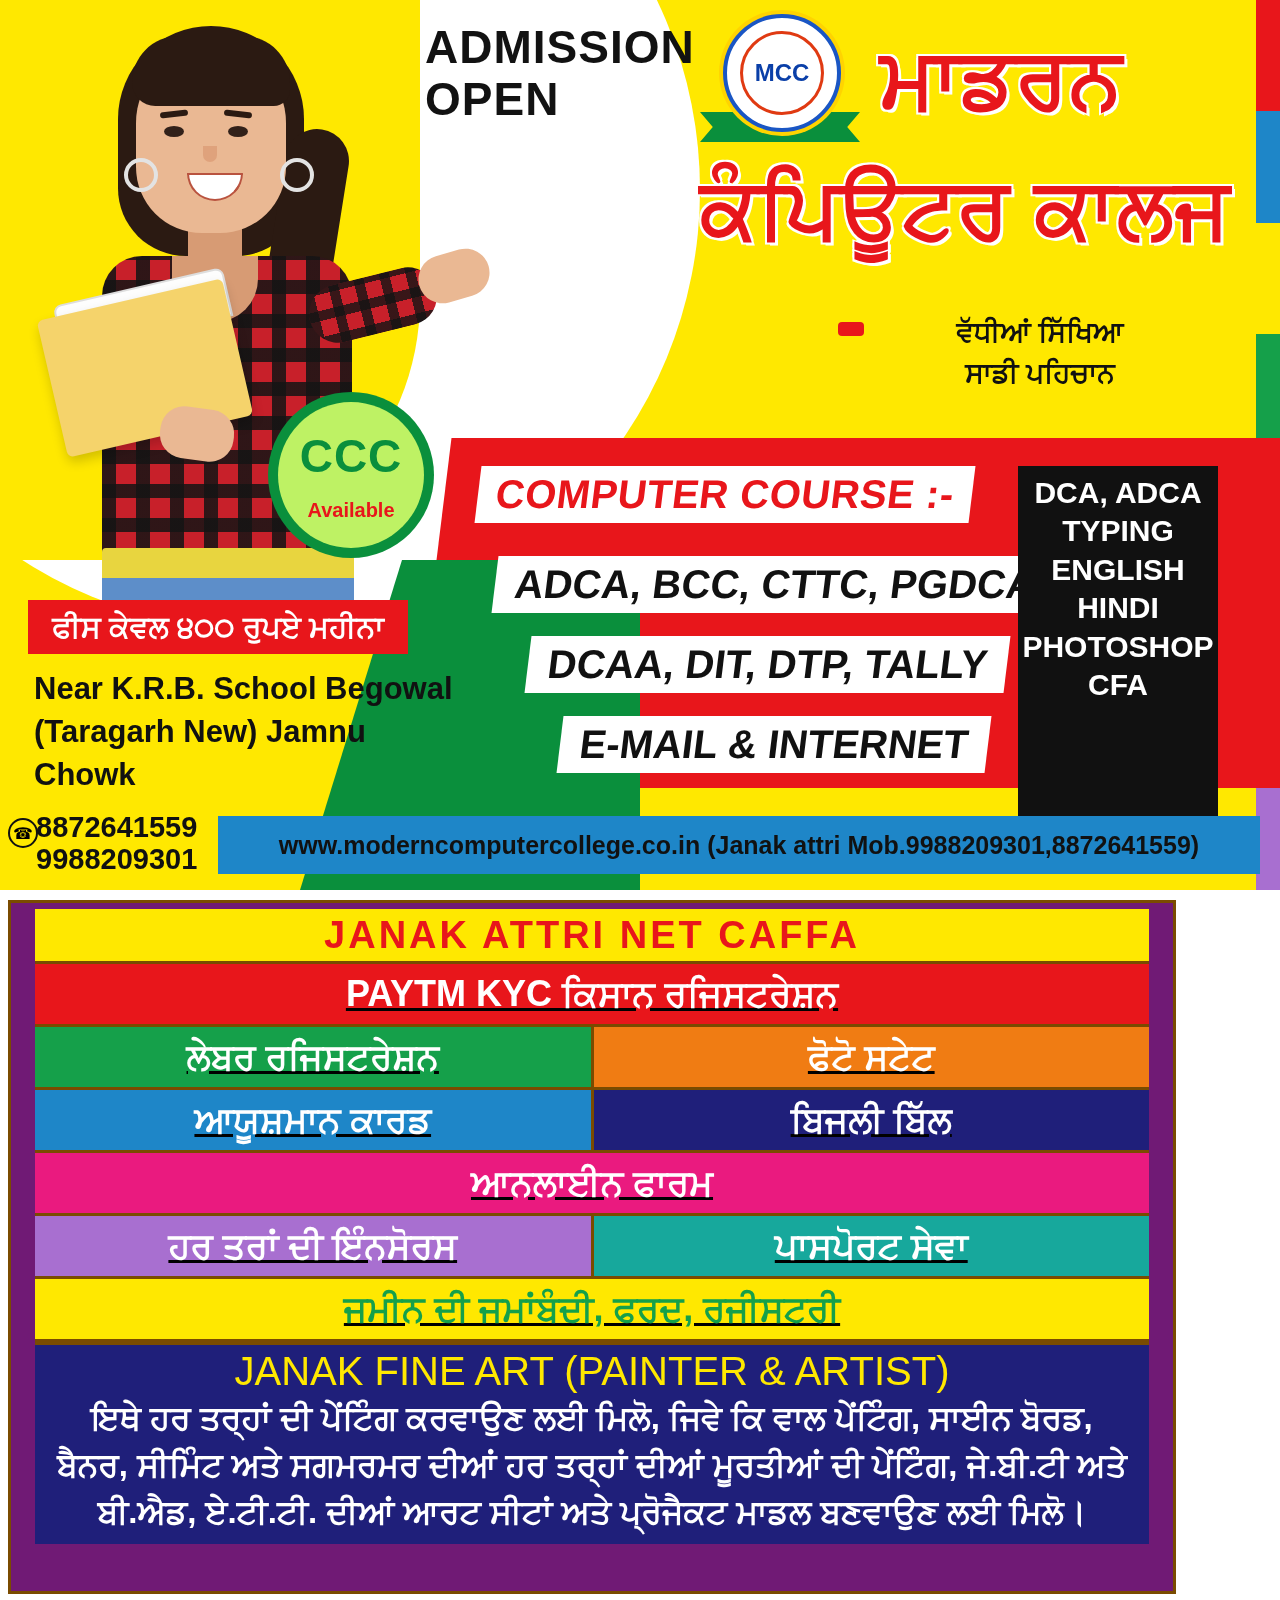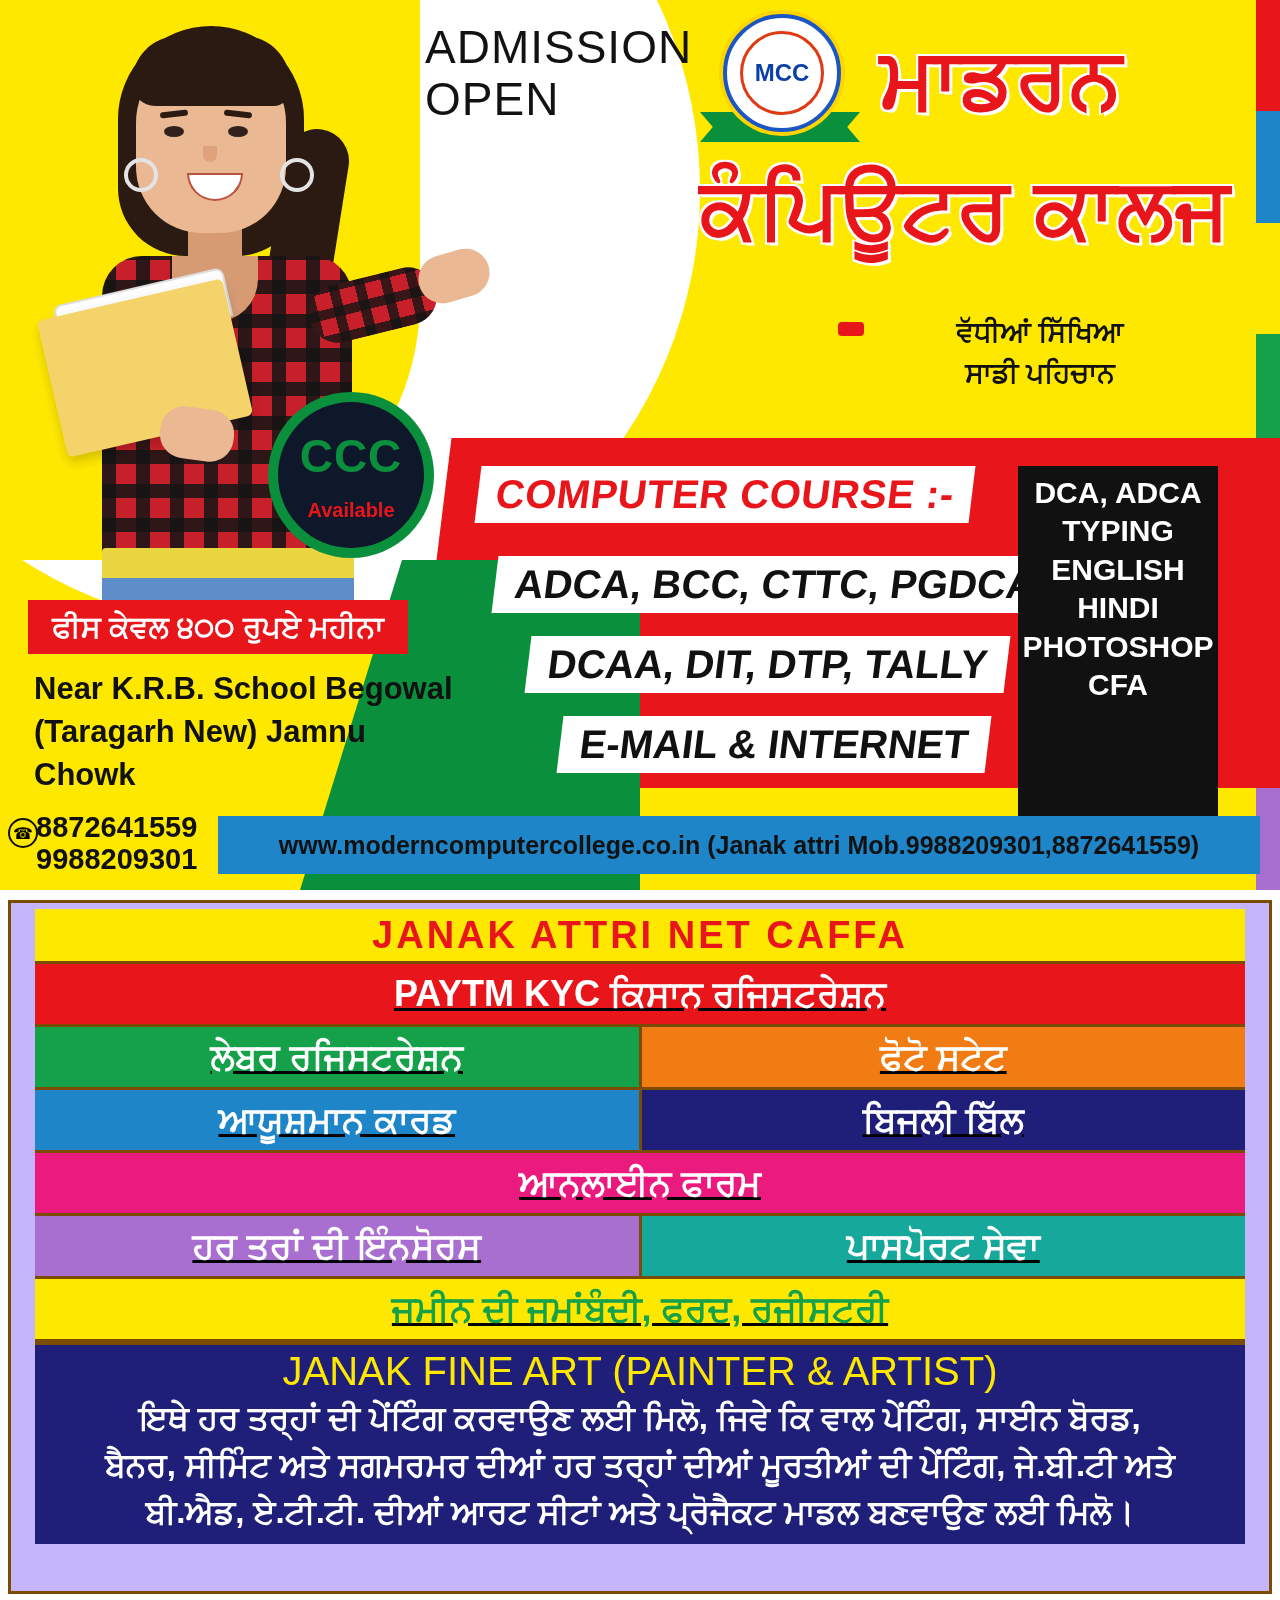--- a/index.html
+++ b/index.html
@@ -54,21 +54,21 @@
     display: flex;
     flex-direction: column;
   }
   .side-strip div { flex: 1; }
 
   .admission-open {
     position: absolute;
     left: 425px;
     top: 22px;
     width: 270px;
-    font-weight: normal;
+    font-weight: bold;
     font-size: 46px;
     line-height: 1.12;
     letter-spacing: 1px;
     color: #121212;
     text-align: left;
   }
 
   
   .mcc-badge {
     position: absolute;
@@ -175,21 +175,21 @@
   .ccc-seal::before {
     content: "";
     position: absolute; left: -8px; top: -8px; right: -8px; bottom: -8px;
     background: #0a8f3c;
     border-radius: 50%;
     clip-path: polygon(50% 0%,57% 7%,66% 2%,70% 12%,80% 9%,82% 20%,92% 20%,90% 31%,99% 34%,94% 43%,100% 50%,94% 57%,99% 66%,90% 69%,92% 80%,82% 80%,80% 91%,70% 88%,66% 98%,57% 93%,50% 100%,43% 93%,34% 98%,30% 88%,20% 91%,18% 80%,8% 80%,10% 69%,1% 66%,6% 57%,0% 50%,6% 43%,1% 34%,10% 31%,8% 20%,18% 20%,20% 9%,30% 12%,34% 2%,43% 7%);
     z-index: -1;
   }
   .ccc-inner {
     width: 146px; height: 146px; border-radius: 50%;
-    background: #0f172a;
+    background: #bef264;
     display: flex; flex-direction: column; align-items: center; justify-content: center;
   }
   .ccc-main { font-size: 46px; font-weight: bold; color: #0a8f3c; letter-spacing: 1px; }
   .ccc-sub { font-size: 20px; font-weight: bold; color: #e8161b; margin-top: 16px; }
 
   
   .red-band {
     position: absolute;
     left: 430px; top: 438px;
     width: 880px; height: 350px;
@@ -286,22 +286,22 @@
     display: flex; align-items: center; justify-content: center;
   }
   .website-bar .w-text {
     font-size: 25px; font-weight: bold; color: #111;
   }
 
   
   .flyer {
     position: absolute;
     left: 8px; top: 900px;
-    width: 1264px; height: 694px;
-    background: #c4b5fd;
+    width: 1168px; height: 694px;
+    background: #701a75;
     border: 3px solid #7a4b00;
     box-sizing: border-box;
     padding: 6px 24px;
   }
   .f-title {
     height: 52px;
     background: #ffe800;
     color: #e8161b;
     font-size: 38px;
     font-weight: bold;

